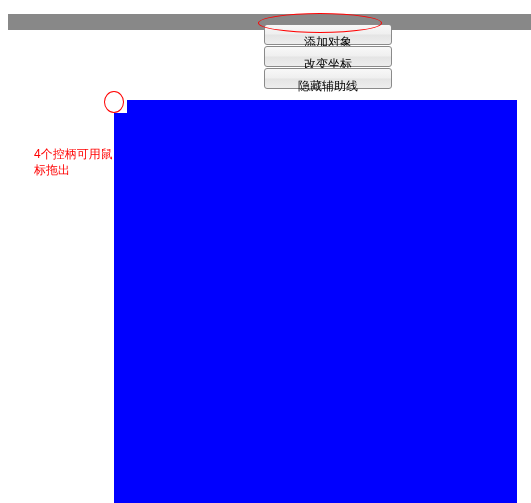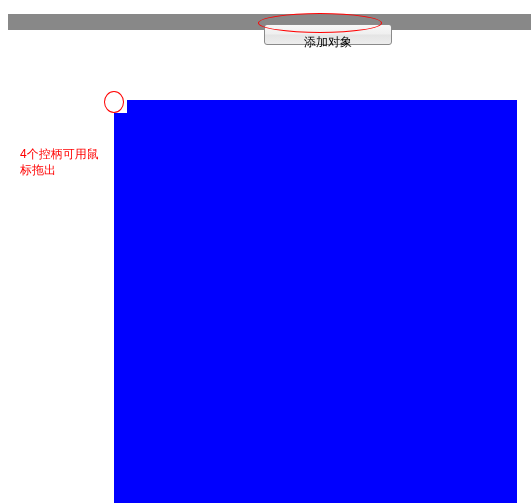--- a/index.html
+++ b/index.html
@@ -54,21 +54,21 @@
       width: 7px;
       height: 7px;
       background: #ffffff;
       top: -3px;
       left: -3px;
       cursor: move;
     }
     .annotation-text {
       position: absolute;
       top: 130px;
-      left: 4px;
+      left: 18px;
       width: 100px;
       color: #ff0000;
       font-size: 12px;
       line-height: 16px;
       font-family: "SimSun", sans-serif;
     }
     .ellipse-highlight {
       position: absolute;
       top: 5px;
       left: 250px;
@@ -89,20 +89,22 @@
       pointer-events: none;
     }
   </style>
 </head>
 <body>
 
 <div class="top-border"></div>
 
 <div class="toolbar">
   <button class="btn">添加对象</button>
+  <button class="btn">改变坐标</button>
+  <button class="btn">隐藏辅助线</button>
 </div>
 
 <div class="canvas">
   <div class="handle"></div>
 </div>
 
 <div class="annotation-text">4个控柄可用鼠标拖出</div>
 
 <div class="ellipse-highlight"></div>
 <div class="circle-highlight"></div>

